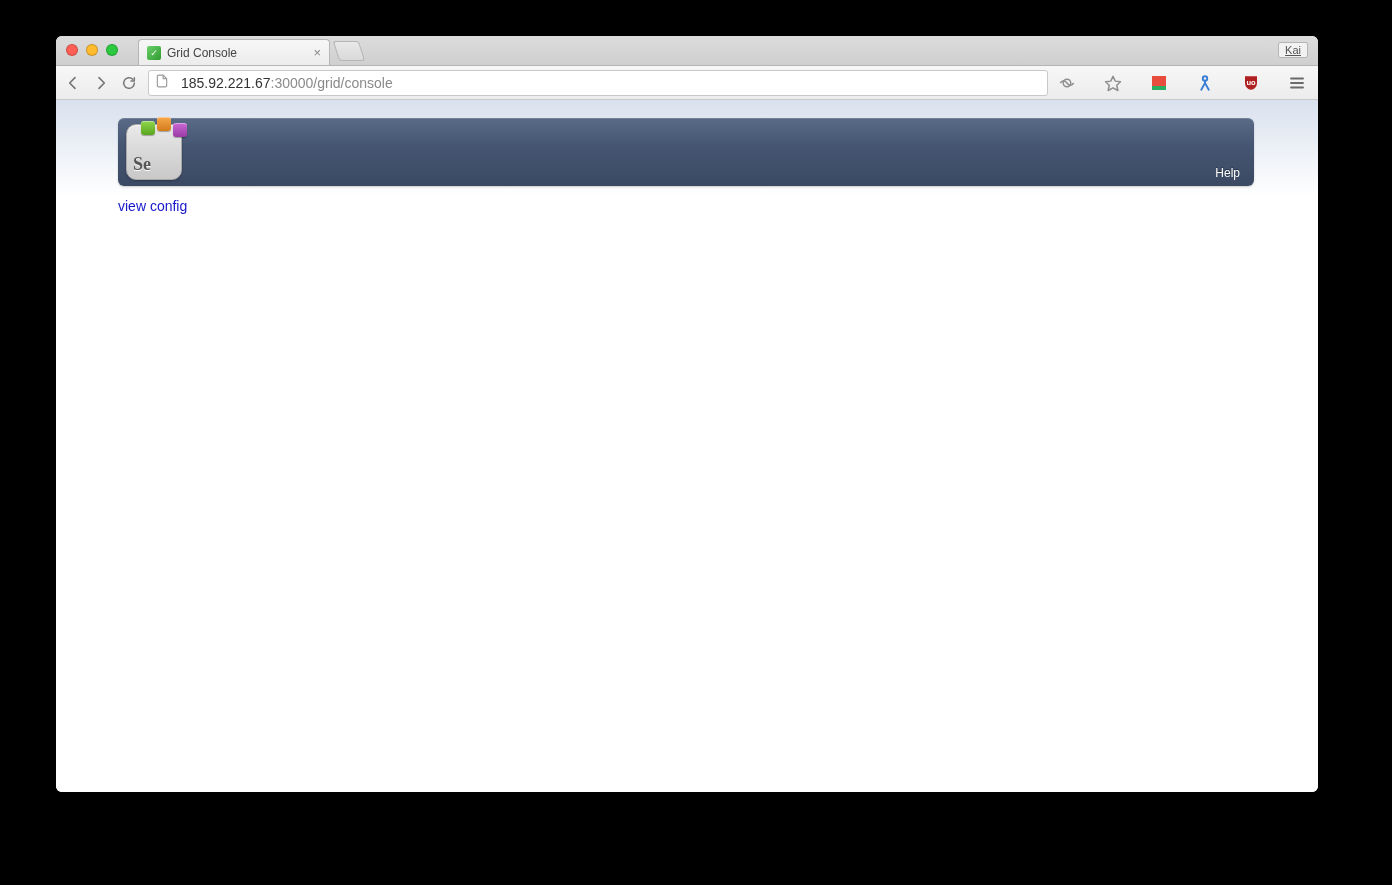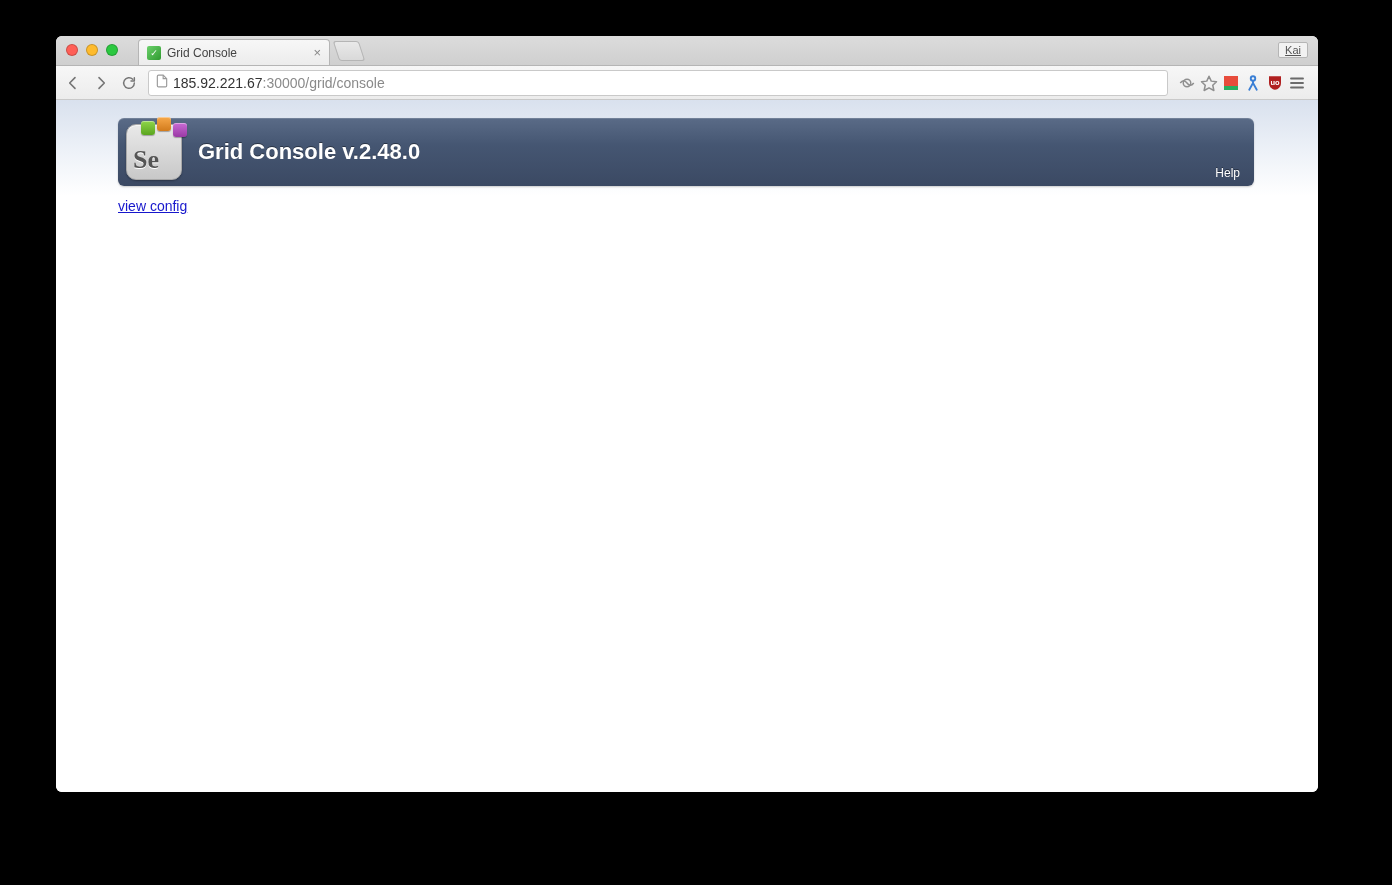--- a/index.html
+++ b/index.html
@@ -112,29 +112,29 @@
   .nav-btn svg { width:16px;height:16px; }
   .omnibox {
     flex:1;
     height:26px;
     border:1px solid #c9c9c9;
     border-radius:3px;
     background:#fff;
     display:flex;
     align-items:center;
     padding:0 6px;
-    gap:4px;
+    gap:12px;
     font-size:14px;
     color:#333;
   }
   .omnibox .page-ico { color:#9a9a9a; }
   .url-host { color:#333; }
   .url-port-path { color:#8a8a8a; }
   .toolbar-right {
-    display:flex; align-items:center; gap:4px;
+    display:flex; align-items:center; gap:28px;
     padding-right:4px;
   }
   .ext-icon { width:18px;height:18px;display:flex;align-items:center;justify-content:center; }
   .viewport {
     flex:1;
     background:#fff;
     position:relative;
     overflow:hidden;
   }
   .page-gradient {
@@ -163,21 +163,21 @@
     border-radius:10px;
     background:linear-gradient(#e9e9e9,#c8c8c8);
     border:1px solid #a9a9a9;
     box-shadow: inset 0 1px 0 rgba(255,255,255,0.6), 0 1px 2px rgba(0,0,0,0.3);
     position:relative;
     display:flex;align-items:flex-end;justify-content:flex-start;
   }
   .se-logo .se-text {
     font-family: Georgia, serif;
     font-weight:bold;
-    font-size:26px;
+    font-size:18px;
     color:#555;
     padding:0 0 4px 6px;
     text-shadow:0 1px 0 #fff;
   }
   .se-cubes {
     position:absolute; top:-8px; right:-6px;
     display:flex; gap:2px;
   }
   .cube { width:14px;height:14px;border-radius:3px;box-shadow:0 1px 1px rgba(0,0,0,0.3), inset 0 1px 0 rgba(255,255,255,0.4); }
   .cube.g { background:linear-gradient(#8fd64a,#5aa51f); transform:translateY(4px); }
@@ -194,21 +194,20 @@
     position:absolute;
     right:14px; bottom:6px;
     color:#fff;
     font-size:12px;
     text-shadow:0 -1px 0 rgba(0,0,0,0.4);
   }
   .view-config {
     display:inline-block;
     margin:12px 0 0 62px;
     color:#1717cc;
-    text-decoration:underline;
     font-size:14px;
     font-family: Arial, sans-serif;
   }
 </style>
 </head>
 <body>
 
 <div class="window">
 
   <div class="tabstrip">
@@ -300,20 +299,19 @@
     <div class="content">
       <div class="header-bar">
         <div class="se-logo">
           <div class="se-cubes">
             <div class="cube g"></div>
             <div class="cube o"></div>
             <div class="cube p"></div>
           </div>
           <span class="se-text">Se</span>
         </div>
-        <div class="header-title">Grid Console v.2.48.0</div>
         <a class="help-link">Help</a>
       </div>
       <a class="view-config">view config</a>
     </div>
   </div>
 
 </div>
 
 </body></html>

